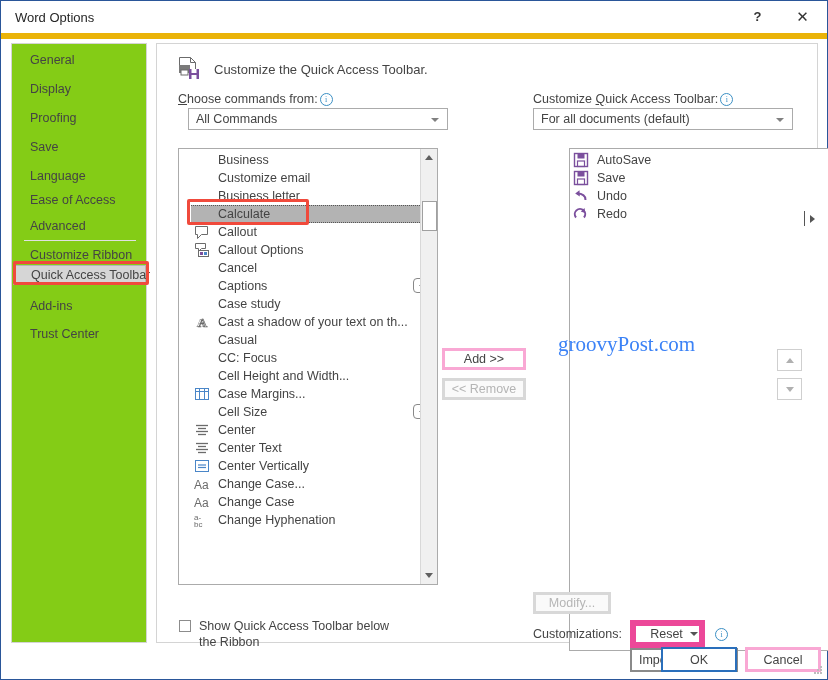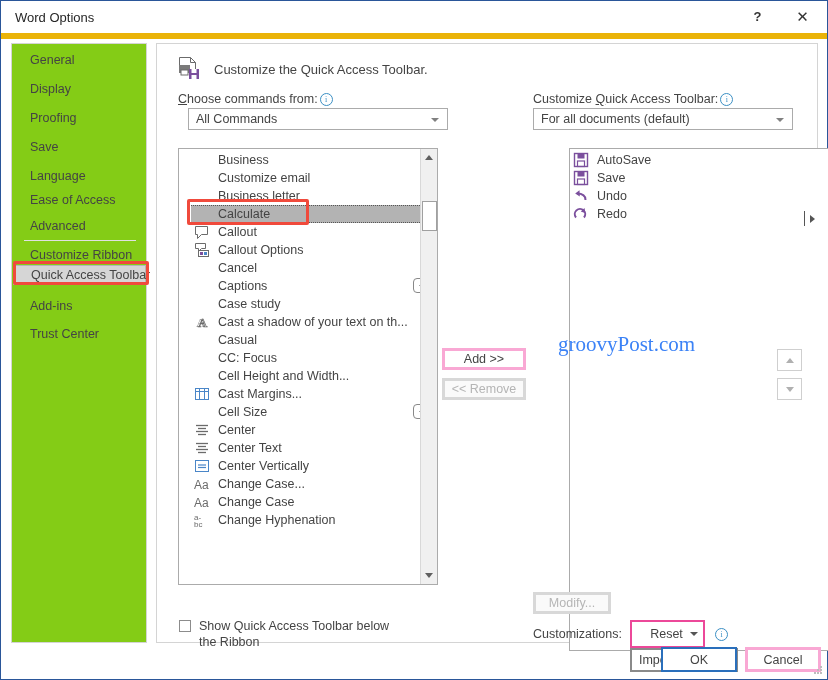--- a/index.html
+++ b/index.html
@@ -486,21 +486,21 @@
           </div>
           <div class="list-row">
             <span class="row-icon">
               <svg class="mini-icon" width="16" height="16" viewBox="0 0 16 16">
                 <rect x="1.5" y="2.5" width="13" height="11" fill="#fff" stroke="#4a86c8"></rect>
                 <line x1="1.5" y1="5.5" x2="14.5" y2="5.5" stroke="#4a86c8"></line>
                 <line x1="5.5" y1="2.5" x2="5.5" y2="13.5" stroke="#4a86c8"></line>
                 <line x1="10.5" y1="2.5" x2="10.5" y2="13.5" stroke="#4a86c8"></line>
               </svg>
             </span>
-            <span class="row-label">Cast Margins...</span>
+            <span class="row-label">Case Margins...</span>
           </div>
           <div class="list-row">
             <span class="row-label">Cell Size</span>
             <span class="row-drop"></span>
           </div>
           <div class="list-row">
             <span class="row-icon">
               <svg class="mini-icon" width="16" height="16" viewBox="0 0 16 16">
                 <g stroke="#6b6b6b" stroke-width="1.3">
                   <line x1="2" y1="3.5" x2="14" y2="3.5"></line>
@@ -635,21 +635,21 @@
       </div>
     <div class="arrowbtn down" style="left:620px; top:334px;">
         <span class="tri"></span>
       </div>
 
     <div class="btn disabled" style="left:376px; top:548px; width:78px; height:22px;">
       <span>Modify...</span>
     </div>
 
     <div class="field-label" style="left:376px; top:583px;">Customizations:</div>
-    <div class="btn dropbtn" style="left:473px; top:576px; width:75px; height:28px; border:2px solid #ec4899;padding-left:13px;">
+    <div class="btn dropbtn" style="left:473px; top:576px; width:75px; height:28px; border:6px solid #ec4899;padding-left:13px;">
       <span>Reset</span>
         <span class="carat"></span>
     </div>
     <span class="info-icon" style="position:absolute; left:556px; top:584px;">i</span>
 
     <div class="btn dropbtn" style="left:473px; top:604px; width:108px; height:24px; border:2px solid #8a8a8a;">
       <span>Import/Export</span>
         <span class="carat"></span>
     </div>
     <span class="info-icon" style="position:absolute; left:589px; top:612px;">i</span>

